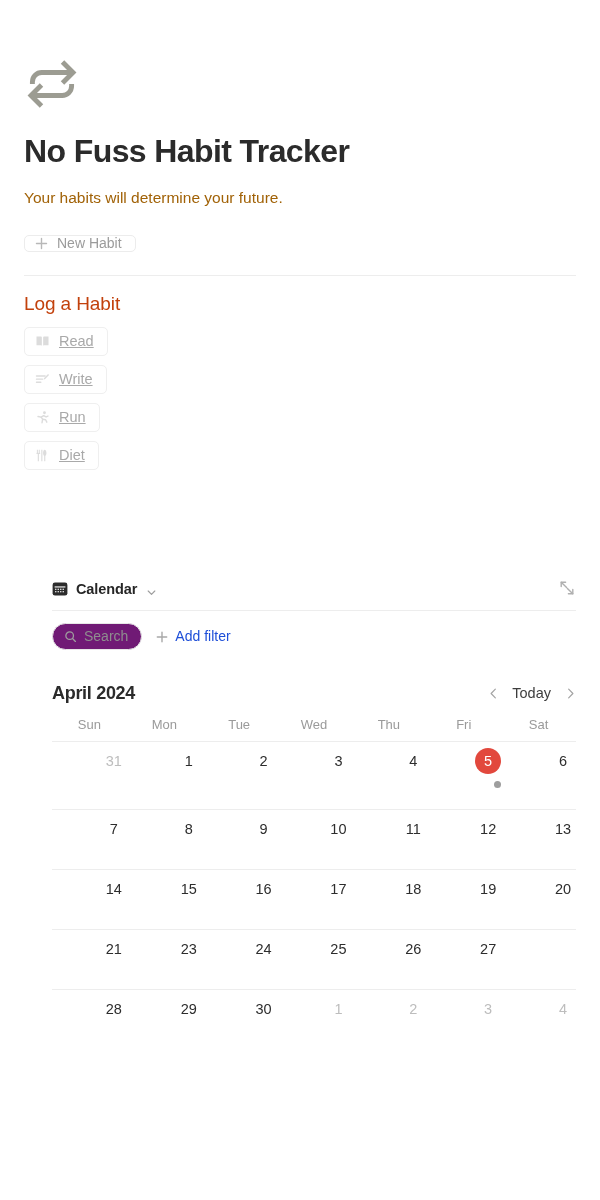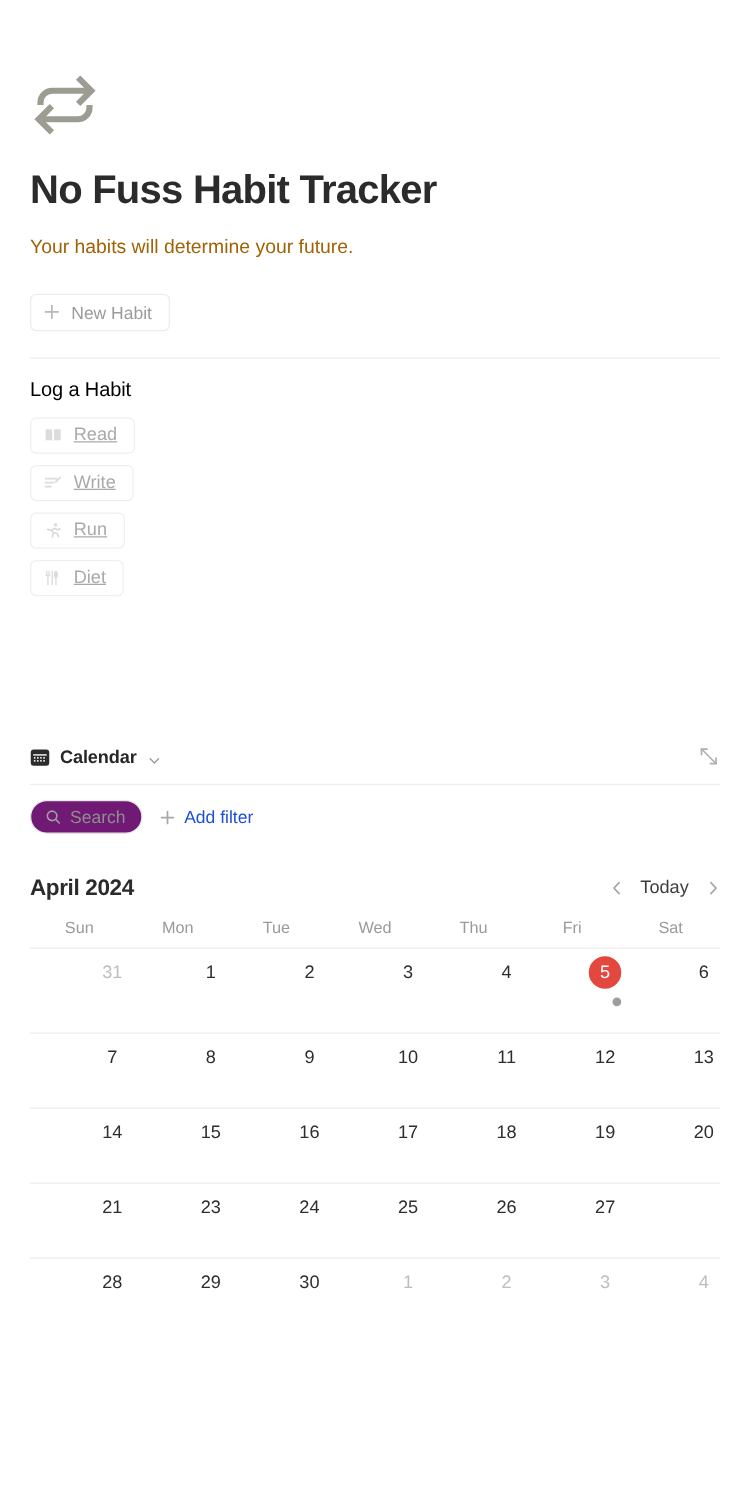--- a/index.html
+++ b/index.html
@@ -41,21 +41,21 @@
     line-height: 1.35;
   }
 
   
   .new-habit-wrap { margin-top: 26px; }
 
   .new-habit-btn {
     display: inline-flex;
     align-items: center;
     gap: 9px;
-    height: 30px;
+    height: 17px;
     padding: 0 13px 0 10px;
     border: 1px solid #ececec;
     border-radius: 5px;
     background: #ffffff;
     font-size: 14px;
     color: #9b9b9b;
     font-family: "Liberation Sans", sans-serif;
     cursor: pointer;
     white-space: nowrap;
   }
@@ -65,22 +65,22 @@
     margin: 21px 24px 0 24px;
     height: 1px;
     background: #ededed;
   }
 
   
   .log-section { padding: 0 24px; }
 
   .log-title {
     margin-top: 17px;
-    font-size: 16px;
-    color: #000000;
+    font-size: 19px;
+    color: #c2410c;
     letter-spacing: -0.1px;
   }
 
   .habit-list { margin-top: 12px; }
 
   .habit-btn {
     display: flex;
     align-items: center;
     gap: 9px;
     height: 29px;
@@ -93,21 +93,21 @@
     font-size: 14.5px;
     color: #a9a9a9;
     font-family: "Liberation Sans", sans-serif;
     cursor: pointer;
     white-space: nowrap;
     text-decoration: underline;
   }
   .habit-ico { display: block; width: 15px; height: 15px; flex: 0 0 15px; }
 
   
-  .cal-block { position: absolute; left: 0; top: 585px; width: 600px; }
+  .cal-block { position: absolute; left: 0; top: 568px; width: 600px; padding-left: 28px; }
 
   .cal-viewbar {
     position: relative;
     height: 42px;
     padding: 0 24px;
     display: flex;
     align-items: center;
   }
 
   .view-chip {

